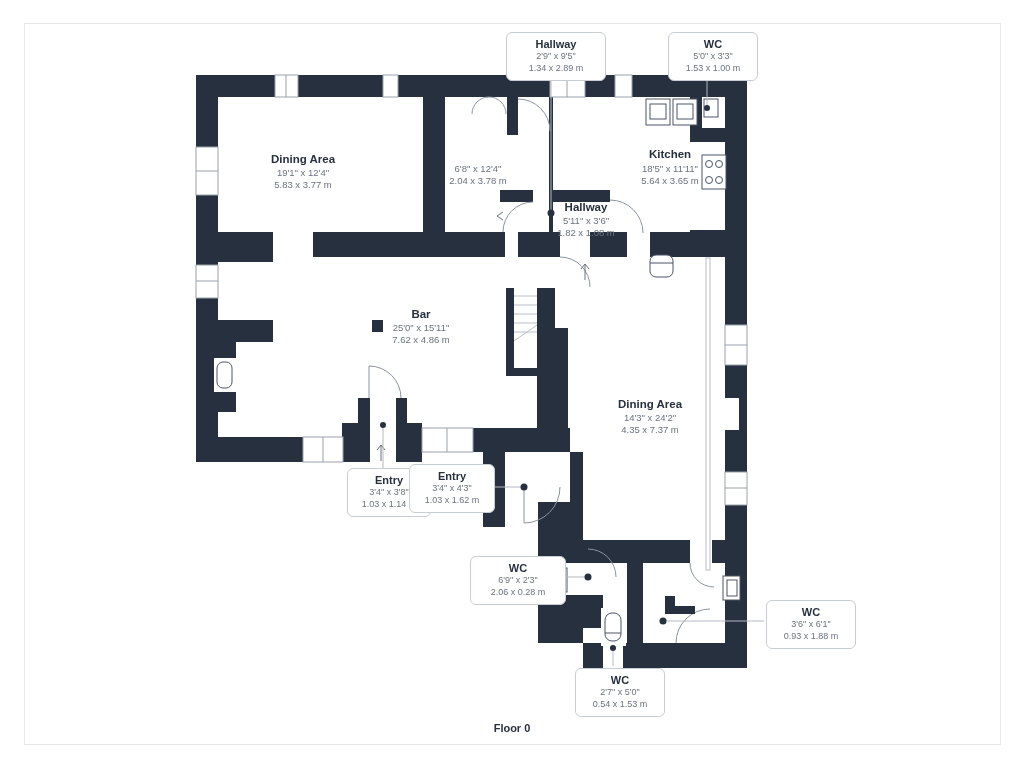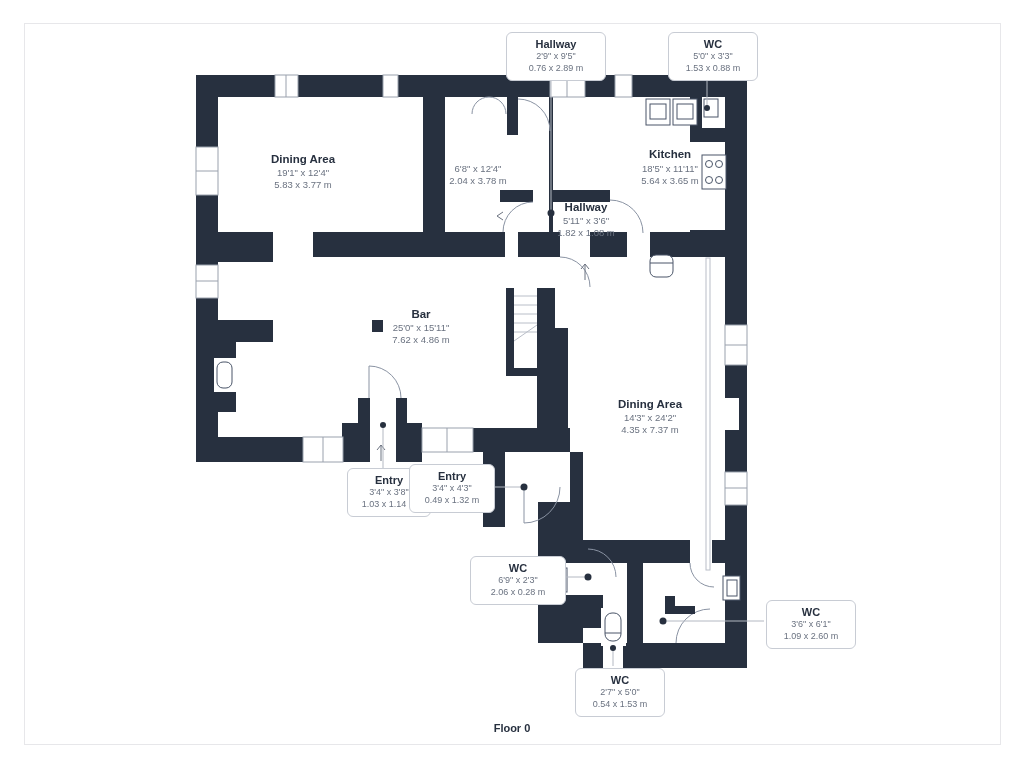--- a/index.html
+++ b/index.html
@@ -268,46 +268,46 @@
         <text class="rt" x="650" y="408">Dining Area</text>
         <text class="rd" x="650" y="421">14'3" x 24'2"</text>
         <text class="rd" x="650" y="433">4.35 x 7.37 m</text>
       </g>
     </g>
   </svg>
 
   <div class="callout" style="left:506px;top:32px;width:86px;">
     <div class="t">Hallway</div>
     <div class="d">2'9" x 9'5"</div>
-    <div class="d">0.76 x 2.89 m</div>
+    <div class="d">1.34 x 2.89 m</div>
   </div>
   <div class="callout" style="left:668px;top:32px;width:76px;">
     <div class="t">WC</div>
     <div class="d">5'0" x 3'3"</div>
-    <div class="d">1.53 x 0.88 m</div>
+    <div class="d">1.53 x 1.00 m</div>
   </div>
   <div class="callout" style="left:347px;top:468px;width:70px;">
     <div class="t">Entry</div>
     <div class="d">3'4" x 3'8"</div>
     <div class="d">1.03 x 1.14 m</div>
   </div>
   <div class="callout" style="left:409px;top:464px;width:72px;">
     <div class="t">Entry</div>
     <div class="d">3'4" x 4'3"</div>
-    <div class="d">0.49 x 1.32 m</div>
+    <div class="d">1.03 x 1.62 m</div>
   </div>
   <div class="callout" style="left:470px;top:556px;width:82px;">
     <div class="t">WC</div>
     <div class="d">6'9" x 2'3"</div>
     <div class="d">2.06 x 0.28 m</div>
   </div>
   <div class="callout" style="left:766px;top:600px;width:76px;">
     <div class="t">WC</div>
     <div class="d">3'6" x 6'1"</div>
-    <div class="d">1.09 x 2.60 m</div>
+    <div class="d">0.93 x 1.88 m</div>
   </div>
   <div class="callout" style="left:575px;top:668px;width:76px;">
     <div class="t">WC</div>
     <div class="d">2'7" x 5'0"</div>
     <div class="d">0.54 x 1.53 m</div>
   </div>
 
   <div class="floorlbl">Floor 0</div>
 </div>
 

